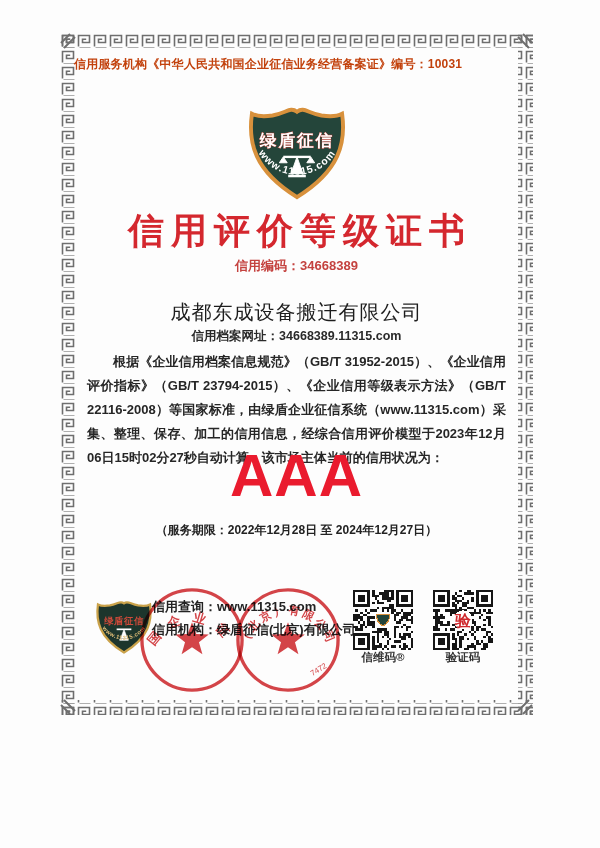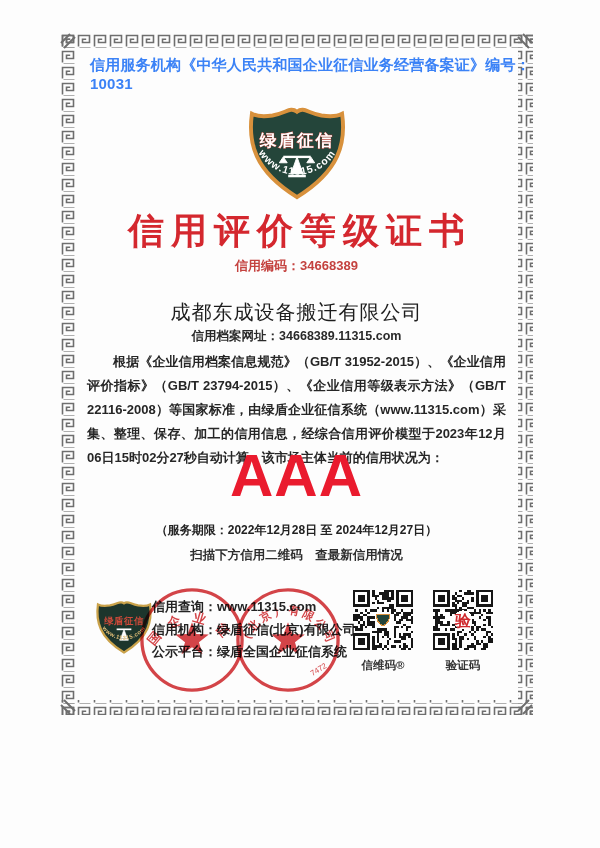--- a/index.html
+++ b/index.html
@@ -5,42 +5,42 @@
   html,body{margin:0;padding:0;}
   body{
     width:600px;height:848px;position:relative;background:#fdfdfd;
     font-family:"Liberation Sans", sans-serif;color:#2b2b2b;overflow:hidden;
   }
   .cert{position:absolute;left:60px;top:33px;width:473px;height:682px;}
   .border-svg{position:absolute;left:0;top:0;width:473px;height:682px;}
   .abs{position:absolute;}
   .ctr{width:100%;text-align:center;left:0;}
 
-  .reg-line{left:30px;top:23px;font-size:15px;font-weight:700;color:#3b82f6;letter-spacing:.2px;}
+  .reg-line{left:14px;top:23px;font-size:12px;font-weight:700;color:#c2410c;letter-spacing:.2px;}
   .shield-wrap{left:50%;top:70px;transform:translateX(-50%);}
   .title{top:174px;font-size:36px;font-weight:900;color:#d4272e;letter-spacing:7px;text-indent:7px;}
   .credit-code{top:224px;font-size:13px;font-weight:700;color:#c4423f;}
   .company{top:266px;font-size:20px;font-weight:400;color:#1d1d1d;letter-spacing:1px;}
   .archive{top:295px;font-size:12.5px;font-weight:700;color:#2a2a2a;}
   .body-par{left:27px;right:27px;top:317px;font-size:13px;line-height:24px;
     text-align:justify;text-indent:2em;font-weight:700;color:#262626;}
   .rating{top:408px;font-size:60px;font-weight:900;color:#ea1b2e;letter-spacing:1px;}
   .period{top:489px;font-size:12px;font-weight:700;color:#222;}
   .scan{top:514px;font-size:12.5px;font-weight:700;color:#2e2e2e;}
 
   .footer{left:0;top:553px;width:473px;height:129px;}
   .mini-shield{left:34px;top:12px;}
   .f-lines{left:92px;top:10px;font-size:13px;font-weight:700;color:#232323;line-height:22.5px;white-space:nowrap;}
   .seal{width:108px;height:108px;opacity:.88;mix-blend-mode:multiply;transform:translate(-50%,-50%);}
   .seal-left{left:132px;top:54px;}
   .seal-right{left:228px;top:54px;}
   .qr-block{width:62px;text-align:center;top:4px;}
   .qr1{left:292px;} .qr2{left:372px;}
   .qr-block svg.qr{width:60px;height:60px;display:block;margin:0 auto;}
-  .qr-label{margin-top:8px;font-size:11.5px;font-weight:700;color:#333;display:block;text-align:center;}
+  .qr-label{margin-top:0;font-size:11.5px;font-weight:700;color:#333;display:block;text-align:center;}
 </style>
 </head>
 <body>
 
 <div class="cert">
 
   <svg class="border-svg" viewBox="0 0 473 682" aria-hidden="true">
     <defs>
       <pattern id="gk" width="16" height="16" patternUnits="userSpaceOnUse">
         <path d="M2.5,13.5 L2.5,2.5 L13.5,2.5 L13.5,9.5 L6.5,9.5 L6.5,6.2 L10.2,6.2" fill="none" stroke="#6e6e6e" stroke-width="1.6"></path>
@@ -89,21 +89,20 @@
 
   <div class="abs ctr title">信用评价等级证书</div>
   <div class="abs ctr credit-code">信用编码：34668389</div>
   <div class="abs ctr company">成都东成设备搬迁有限公司</div>
   <div class="abs ctr archive">信用档案网址：34668389.11315.com</div>
 
   <div class="abs body-par">根据《企业信用档案信息规范》（GB/T 31952-2015）、《企业信用评价指标》（GB/T 23794-2015）、《企业信用等级表示方法》（GB/T 22116-2008）等国家标准，由绿盾企业征信系统（www.11315.com）采集、整理、保存、加工的信用信息，经综合信用评价模型于2023年12月06日15时02分27秒自动计算，该市场主体当前的信用状况为：</div>
 
   <div class="abs ctr rating">AAA</div>
   <div class="abs ctr period">（服务期限：2022年12月28日 至 2024年12月27日）</div>
-  <div class="abs ctr scan">扫描下方信用二维码　查最新信用情况</div>
 
   <div class="abs footer">
 
     <div class="abs mini-shield">
       <svg width="60" height="57" viewBox="0 0 106 100">
         <path d="M53,9 C46,3.5 42,10.5 28,12.8 C18,14.2 11,13.2 7,11 C3,40 9,69 53,96 C97,69 103,40 99,11 C95,13.2 88,14.2 78,12.8 C64,10.5 60,3.5 53,9 Z" fill="#1d352c" stroke="#caa24a" stroke-width="4"></path>
         <text x="53" y="45" text-anchor="middle" font-size="16.5" font-weight="900" fill="#cf4a3a" style="letter-spacing:1px">绿盾征信</text>
         <g stroke="#ffffff" fill="#ffffff">
           <path d="M40,55 H66" stroke-width="3"></path>
           <path d="M53,55 L47,71 H59 Z" stroke-width="1"></path>
@@ -114,21 +113,20 @@
           </defs>
         <text font-size="10" font-weight="700" fill="#e8c27a" style="letter-spacing:1px">
           <textPath href="#arcSm" startOffset="50%" text-anchor="middle">www.11315.com</textPath>
         </text>
       </svg>
     </div>
 
     <div class="abs f-lines">
       <div>信用查询：www.11315.com</div>
       <div>信用机构：绿盾征信(北京)有限公司</div>
-      <div>公示平台：绿盾全国企业征信系统</div>
     </div>
 
     <svg class="abs seal seal-left" viewBox="0 0 110 110">
       <circle cx="55" cy="55" r="51" fill="none" stroke="#cf2a2e" stroke-width="3.4"></circle>
       <polygon fill="#cf2a2e" points="55,37 59.4,48.9 72.1,49.4 62.1,57.3 65.6,69.6 55,62.5 44.4,69.6 47.9,57.3 37.9,49.4 50.6,48.9"></polygon>
       <defs>
           <path id="sealArcL" d="M15.5,67 A41,41 0 0 1 94.5,67" fill="none"></path>
         </defs>
       <text font-size="13" font-weight="700" fill="#cf2a2e" style="letter-spacing:11px">
         <textPath href="#sealArcL" startOffset="50%" text-anchor="middle">国企业征</textPath>

